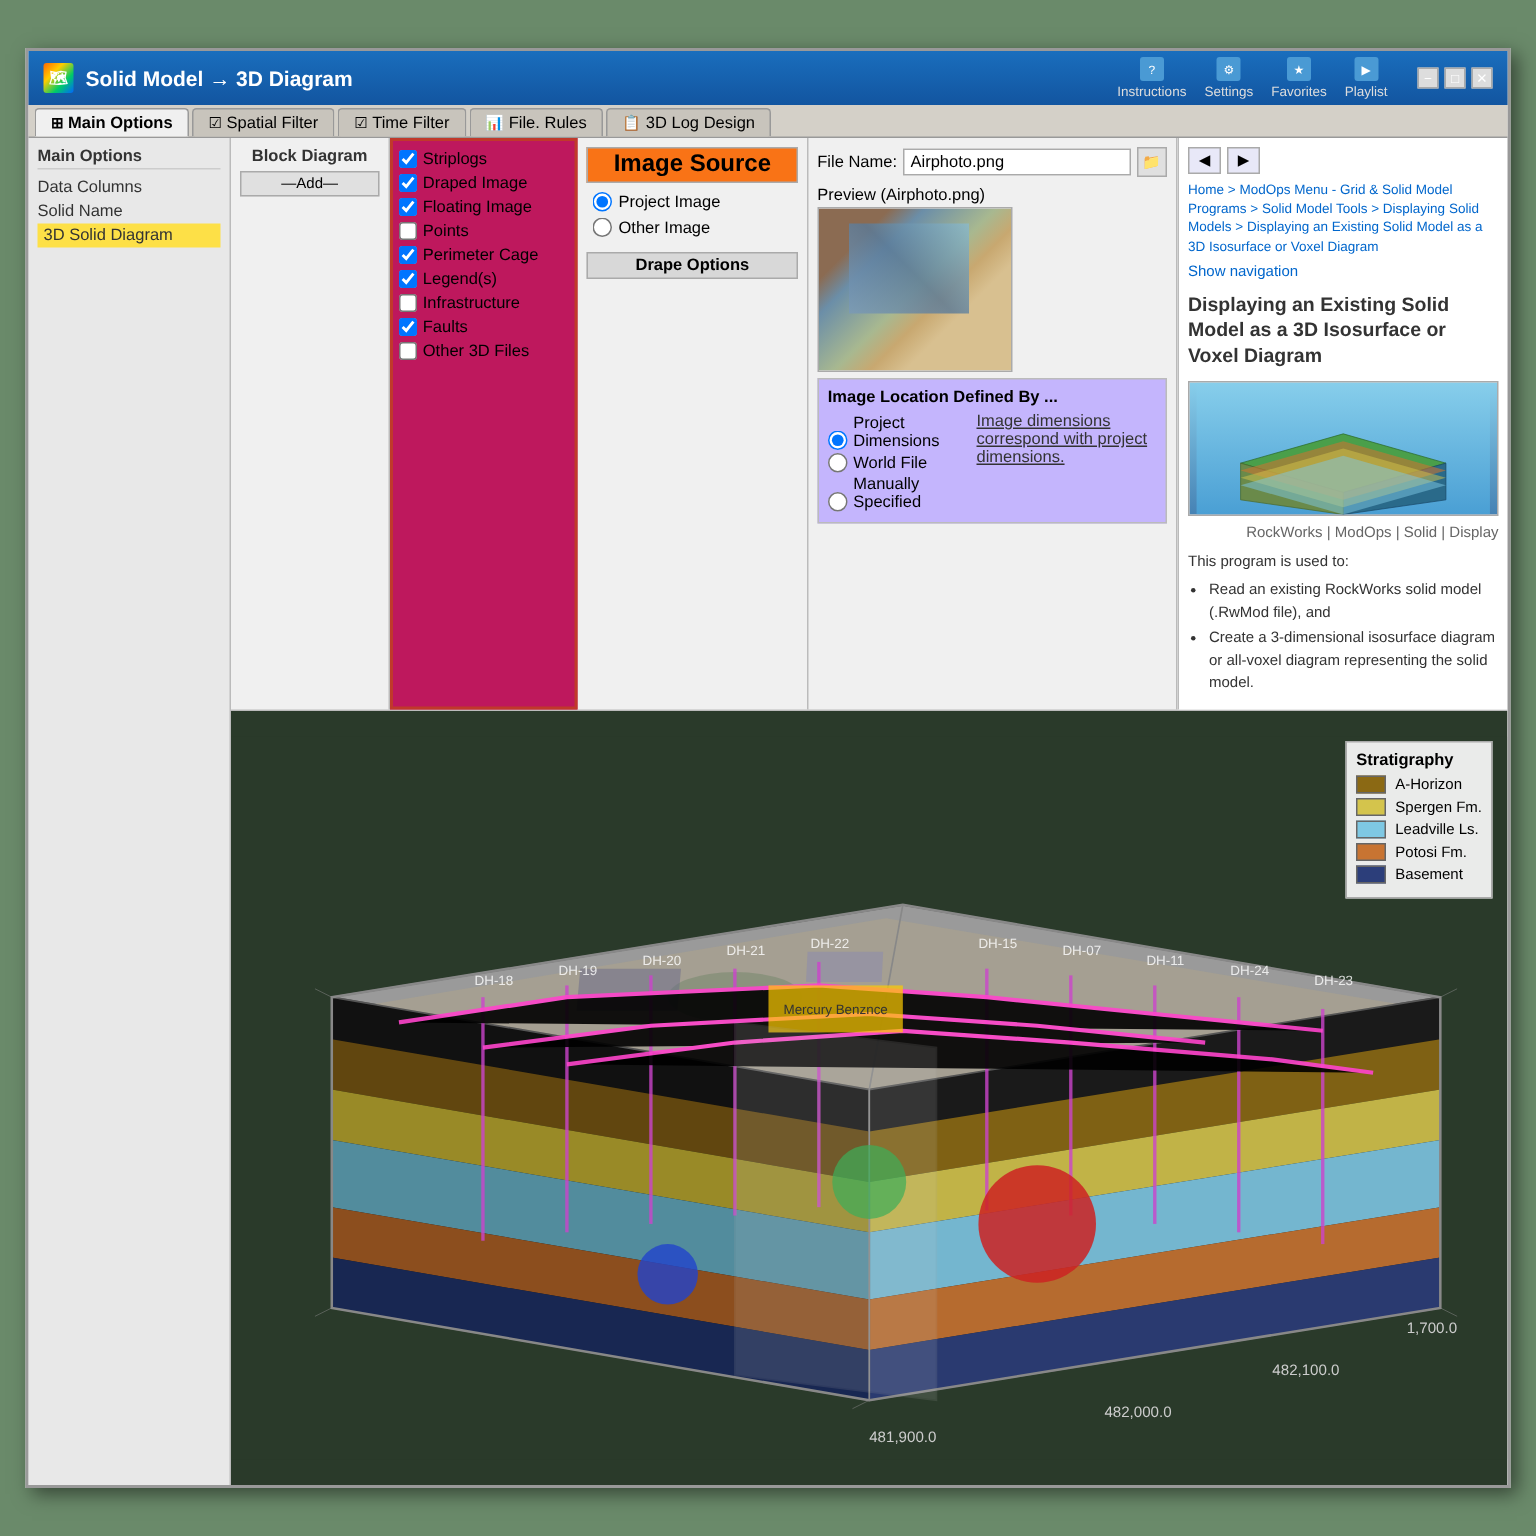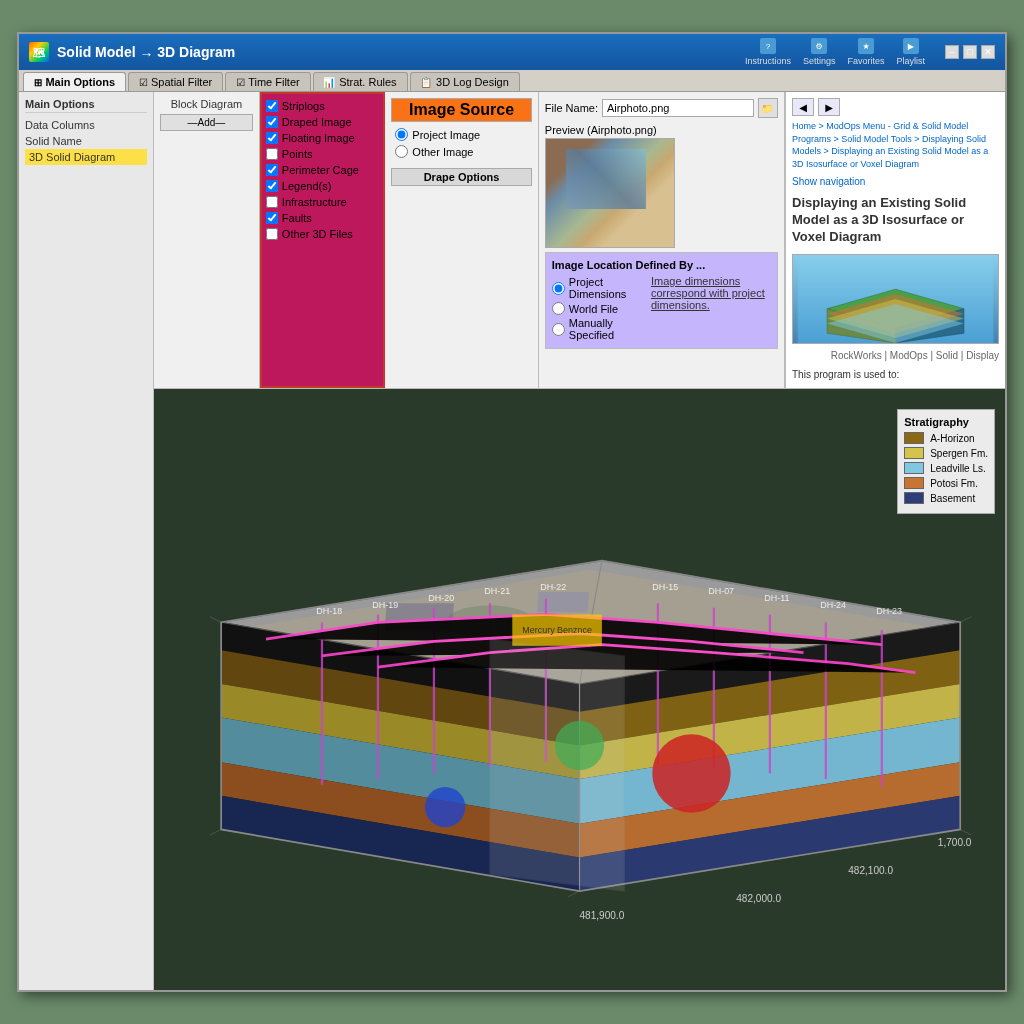--- a/index.html
+++ b/index.html
@@ -157,21 +157,21 @@
       position: relative;
     }
     .block-diagram-panel {
       width: 130px;
       border-right: 1px solid #bbb;
       padding: 6px;
     }
     .block-diagram-title {
       font-size: 11px;
       text-align: center;
-      font-weight: normal;
+      font-weight: bold;
       color: #333;
       margin-bottom: 4px;
     }
     .add-btn {
       display: block;
       width: 100%;
       background: #e0e0e0;
       border: 1px solid #aaa;
       font-size: 10px;
       padding: 2px;
@@ -292,21 +292,21 @@
       padding: 6px;
       margin-top: 4px;
     }
     .image-location-title {
       font-size: 11px;
       font-weight: bold;
       margin-bottom: 4px;
     }
     .location-option {
       display: flex;
-      align-items: center;
+      align-items: flex-end;
       gap: 4px;
       font-size: 11px;
       padding: 1px 0;
     }
     .desc-text {
       font-size: 11px;
       color: #333;
       margin-left: 10px;
       text-decoration: underline;
     }
@@ -464,21 +464,21 @@
     <div class="tab">
       <span class="tab-icon">☑</span>
       <span>Spatial Filter</span>
     </div>
     <div class="tab">
       <span class="tab-icon">☑</span>
       <span>Time Filter</span>
     </div>
     <div class="tab">
       <span class="tab-icon">📊</span>
-      <span>Strat. Rules</span>
+      <span>File. Rules</span>
     </div>
     <div class="tab">
       <span class="tab-icon">📋</span>
       <span>3D Log Design</span>
     </div>
   </div>
 
   <div class="main-content">
 
     <div class="left-panel">
@@ -620,20 +620,24 @@
 
               <polygon points="30,60 100,40 170,60 100,80" fill="#C87432" opacity="0.6"></polygon>
               <polygon points="30,65 100,45 170,65 100,85" fill="#D4C44C" opacity="0.5"></polygon>
               <polygon points="30,70 100,50 170,70 100,90" fill="#7EC8E3" opacity="0.5"></polygon>
             </svg>
           </div>
 
           <div class="help-caption">RockWorks | ModOps | Solid | Display</div>
           <div class="help-body">
             <p>This program is used to:</p>
+            <ul>
+              <li>Read an existing RockWorks solid model (.RwMod file), and</li>
+              <li>Create a 3-dimensional isosurface diagram or all-voxel diagram representing the solid model.</li>
+            </ul>
           </div>
         </div>
       </div>
 
       <div class="diagram-area">
         <svg class="diagram-svg" viewBox="0 0 760 430" xmlns="http://www.w3.org/2000/svg">
 
           <rect width="760" height="430" fill="#2a3a2a"></rect>
 
           <g opacity="0.4">

